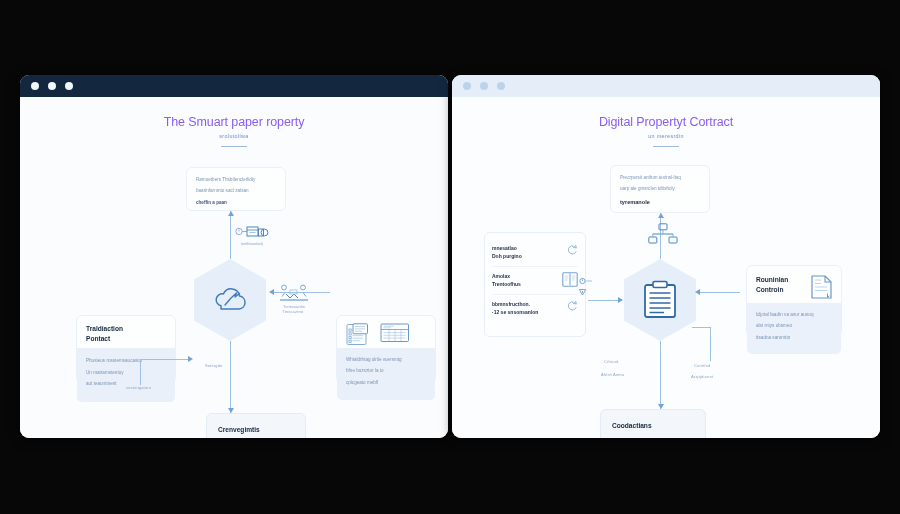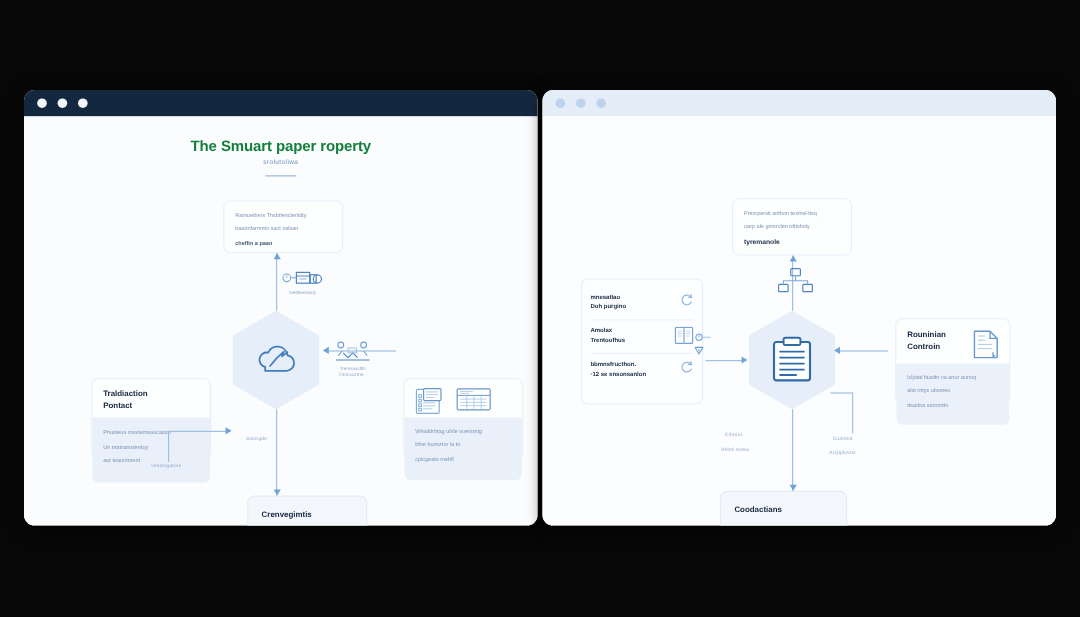--- a/index.html
+++ b/index.html
@@ -50,22 +50,22 @@
 
   
   .panel-head {
     position: absolute;
     left: 0; right: 0;
     top: 18px;
     text-align: center;
   }
   .panel-title {
     font-size: 12.5px;
-    font-weight: bold;
-    color: #15803d;
+    font-weight: normal;
+    color: #8b5cf6;
     letter-spacing: -0.1px;
     filter: blur(0.18px);
   }
   .panel-sub {
     margin-top: 4px;
     font-size: 5.4px;
     color: #6d8fc0;
     letter-spacing: 0.35px;
     filter: blur(0.5px);
   }
@@ -323,20 +323,25 @@
   <div class="window" id="window-right">
 
     <div class="titlebar light">
       <span class="dot"></span>
       <span class="dot"></span>
       <span class="dot"></span>
     </div>
 
     <div class="canvas" id="canvas-right">
 
+      <div class="panel-head">
+        <div class="panel-title">Digital Propertyt Cortract</div>
+        <div class="panel-sub">un meresrdin</div>
+        <div class="head-rule"></div>
+      </div>
 
       <div class="card plain" style="left:158px; top:68px; width:100px; height:48px; padding:8px 9px;">
         <div class="card-body">
           <p>Precrpersit anthon textnsl-ltsq</p>
           <p>uarp  ale gmsrclen tdttsholy</p>
           <p style="color:#1b2d46;font-weight:bold;font-size:5.6px;margin-top:2px">tyremanole</p>
         </div>
       </div>
 
       <div class="conn v" style="left:208px; top:116px; height:46px;"></div>

